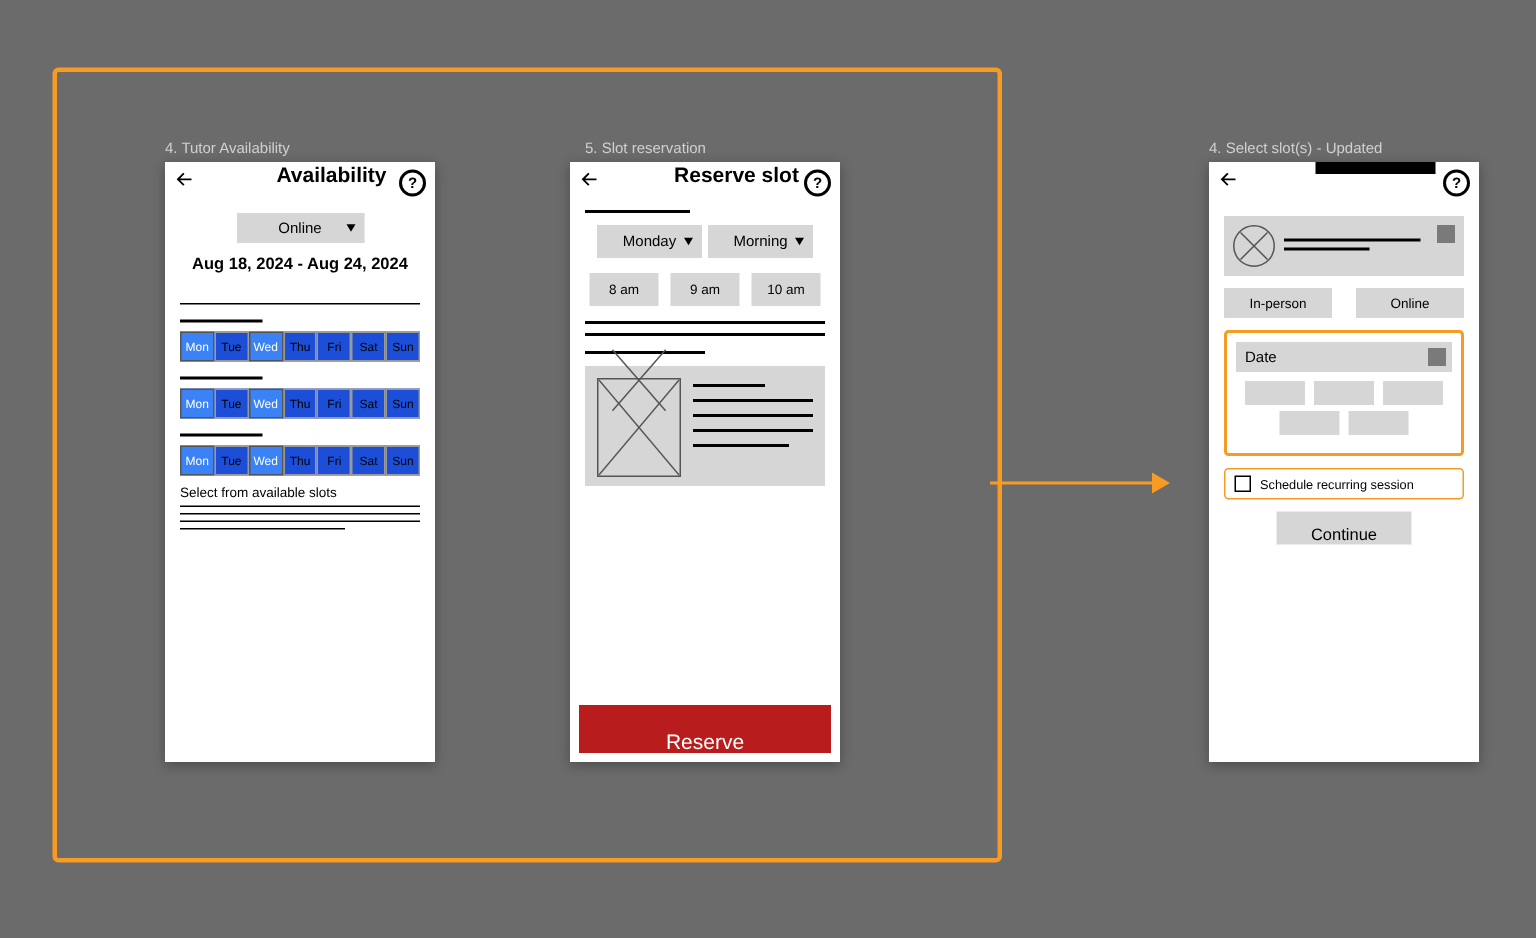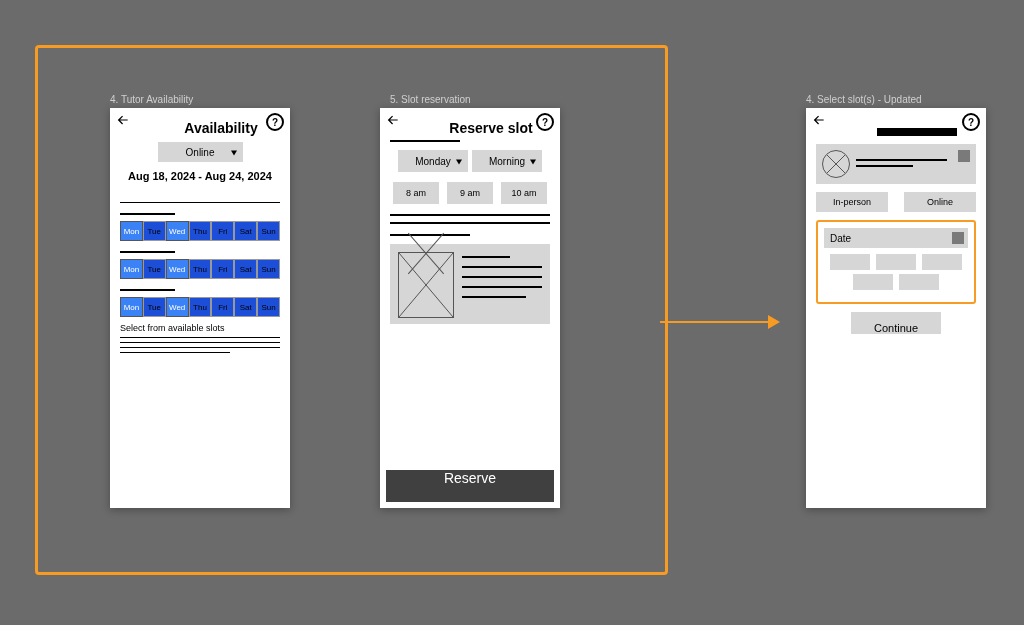--- a/index.html
+++ b/index.html
@@ -42,21 +42,21 @@
     box-sizing: border-box;
   }
   .phone-inner {
     position: relative;
     width: 100%;
     height: 100%;
   }
   .ph-header {
     height: 28px;
     display: flex;
-    align-items: flex-end;
+    align-items: flex-start;
     justify-content: center;
     position: relative;
     padding-left: 42px;
   }
   .ph-title {
     font-weight: bold;
     font-size: 14px;
   }
   .back-btn {
     position: absolute;
@@ -219,25 +219,25 @@
     border-bottom: 2px solid #000;
     margin: 4px 0 8px;
     height: 0;
   }
   .reserve-bar {
     position: absolute;
     left: 0;
     right: 0;
     bottom: 0;
     height: 32px;
-    background: #404040;
+    background: #b91c1c;
     color: #fff;
     font-size: 14px;
     display: flex;
-    align-items: flex-start;
+    align-items: flex-end;
     justify-content: center;
     margin: 0 6px 6px;
     cursor: pointer;
   }
 
   
   .redact-title {
     width: 80px;
     height: 8px;
     background: #000;
@@ -544,20 +544,24 @@
           <div class="slot-chip"></div>
           <div class="slot-chip"></div>
           <div class="slot-chip"></div>
         </div>
         <div class="slot-row">
           <div class="slot-chip"></div>
           <div class="slot-chip"></div>
         </div>
       </div>
 
+      <div class="recur-box">
+        <span class="cb"></span>
+        <span>Schedule recurring session</span>
+      </div>
 
       <div class="cont-btn">
         <span>Continue</span>
       </div>
     </div>
   </div>
 
 </div>
 
 </body></html>

